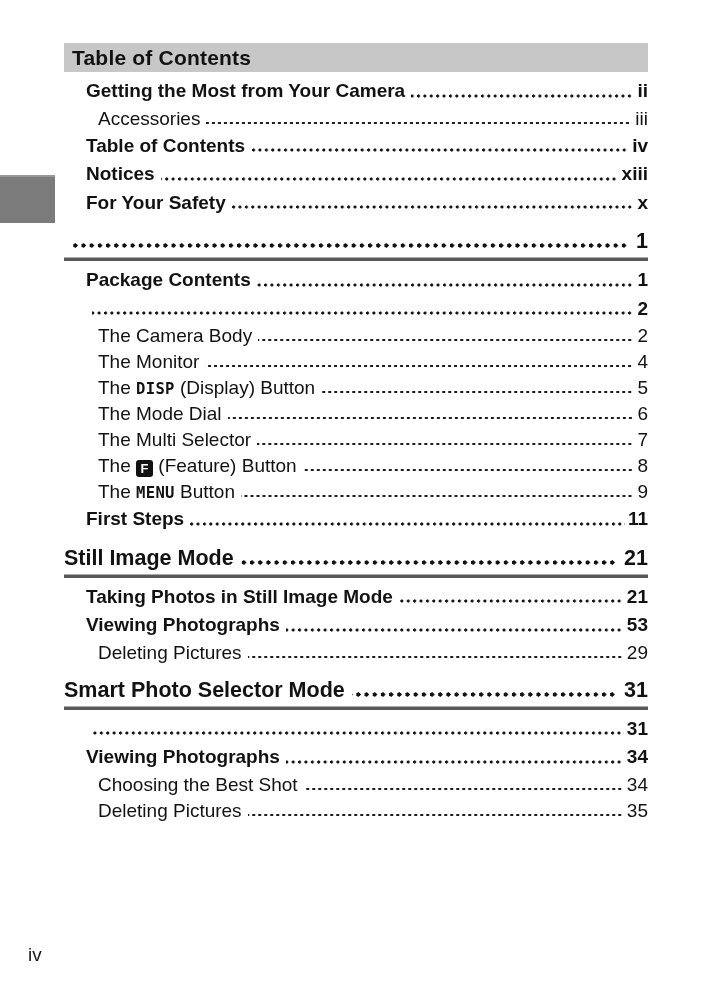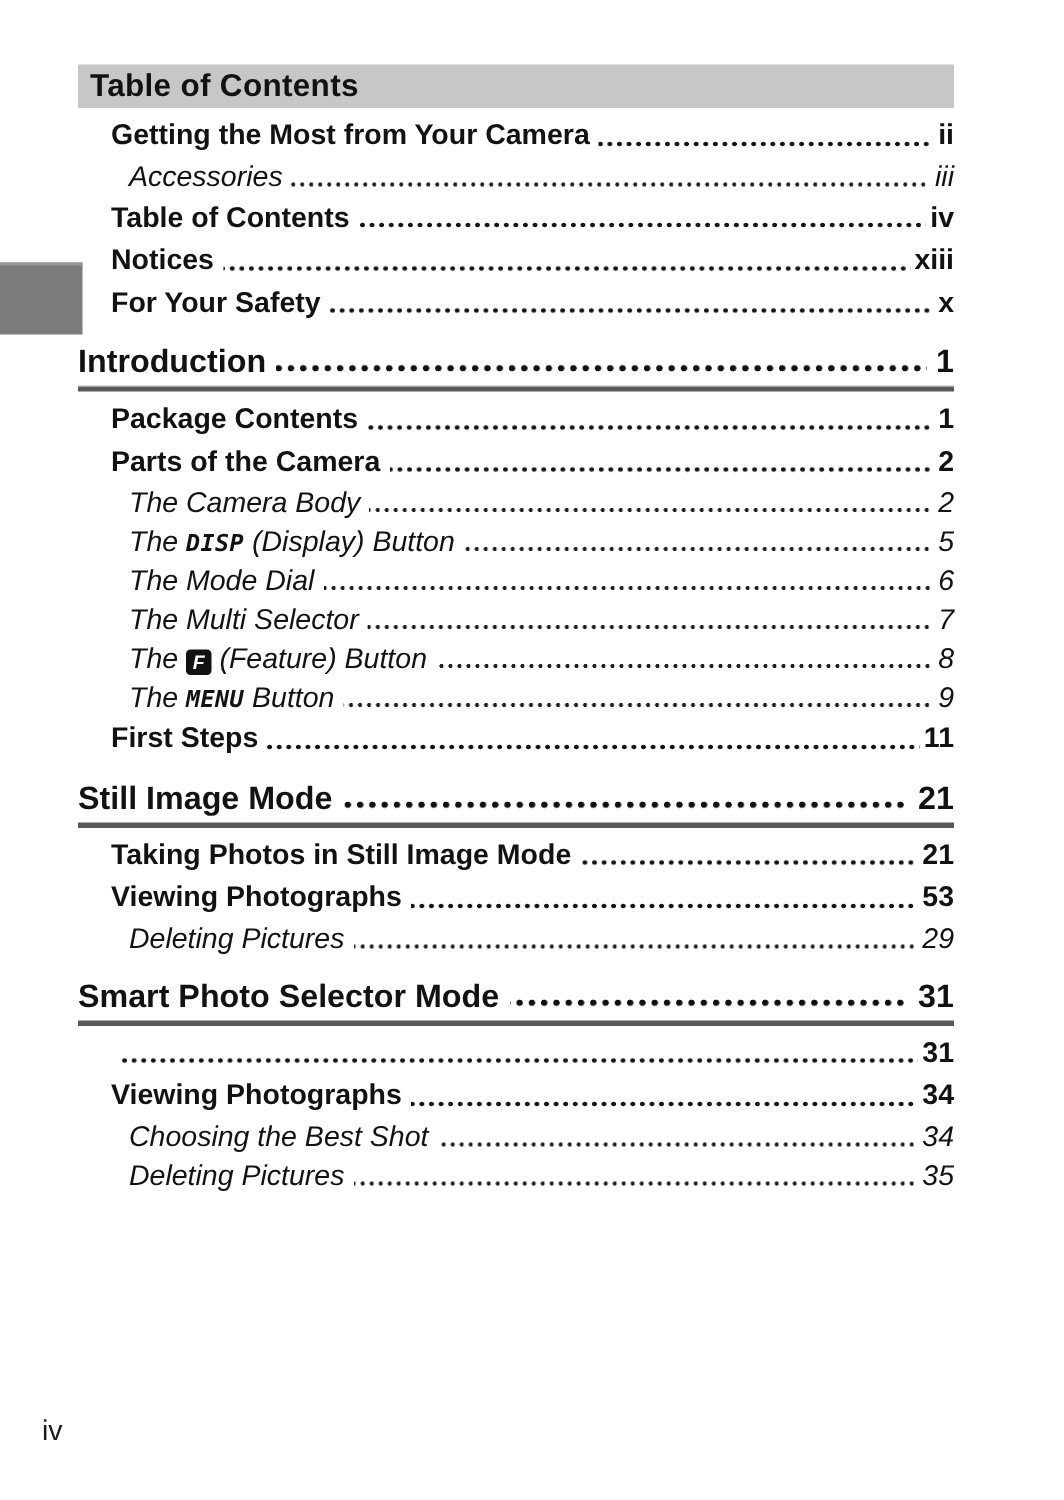--- a/index.html
+++ b/index.html
@@ -16,21 +16,21 @@
     position: absolute;
     left: 0; top: 175px;
     width: 55px; height: 48px;
     background: #7b7b7b;
     border-top: 2px solid #989898;
     box-sizing: border-box;
   }
 
   .content {
     position: absolute;
-    left: 52px; top: 43px;
+    left: 64px; top: 43px;
     width: 584px;
   }
 
   .toc-header {
     background: #c7c7c7;
     height: 29px;
     line-height: 29px;
     padding-left: 8px;
     font-weight: bold;
     font-size: 21px;
@@ -42,21 +42,21 @@
 
   .row {
     display: flex;
     align-items: baseline;
     font-size: 19px;
   }
   .row .label { white-space: nowrap; }
   .row .pagenum { white-space: nowrap; }
 
   .row.bold { font-weight: bold; height: 28.5px; line-height: 28.5px; padding-left: 22px; }
-  .row.sub  { font-weight: normal; height: 26px; line-height: 26px; padding-left: 34px; font-style: italic; }
+  .row.sub  { font-weight: normal; height: 26px; line-height: 26px; padding-left: 34px; }
 
   .leader {
     flex: 1 1 auto;
     min-width: 12px;
     height: 4px;
     align-self: flex-end;
     margin: 0 3px 8px 6px;
     background-image: radial-gradient(circle at 1.6px 2px, #141414 1.4px, transparent 1.75px);
     background-size: 6.4px 4px;
     background-repeat: repeat-x;
@@ -149,39 +149,42 @@
       </div>
       <div class="row bold">
         <span class="label">For Your Safety</span>
         <span class="leader"></span>
         <span class="pagenum">x</span>
       </div>
     </div>
   <div id="sections">
       <div class="section">
         <div class="section-head">
-          <span class="label">Introduction</span>
           <span class="leader"></span>
           <span class="pagenum">1</span>
         </div>
         <div class="section-rule"></div>
         <div class="row bold">
           <span class="label">Package Contents</span>
           <span class="leader"></span>
           <span class="pagenum">1</span>
         </div>
         <div class="row bold">
-          <span class="label">Parts of the Camera</span>
           <span class="leader"></span>
           <span class="pagenum">2</span>
         </div>
         <div class="row sub">
           <span class="label">The Camera Body</span>
           <span class="leader"></span>
           <span class="pagenum">2</span>
+        </div>
+        <div class="row sub">
+          <span class="label">The Monitor</span>
+          <span class="leader"></span>
+          <span class="pagenum">4</span>
         </div>
         <div class="row sub">
           <span class="label"><span>The </span><span class="button-font">DISP</span><span> (Display) Button</span></span>
           <span class="leader"></span>
           <span class="pagenum">5</span>
         </div>
         <div class="row sub">
           <span class="label">The Mode Dial</span>
           <span class="leader"></span>
           <span class="pagenum">6</span>

